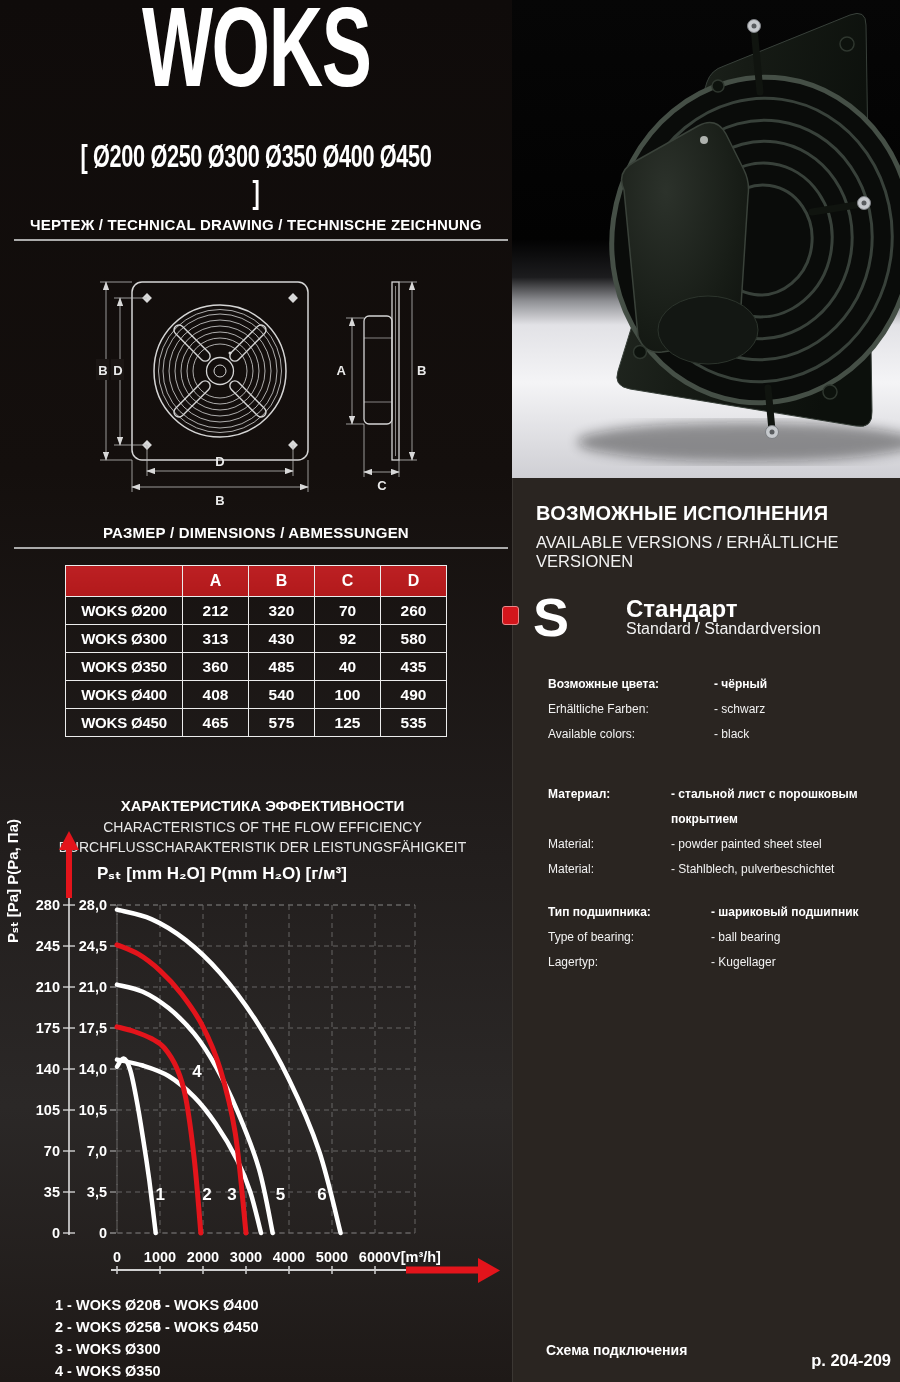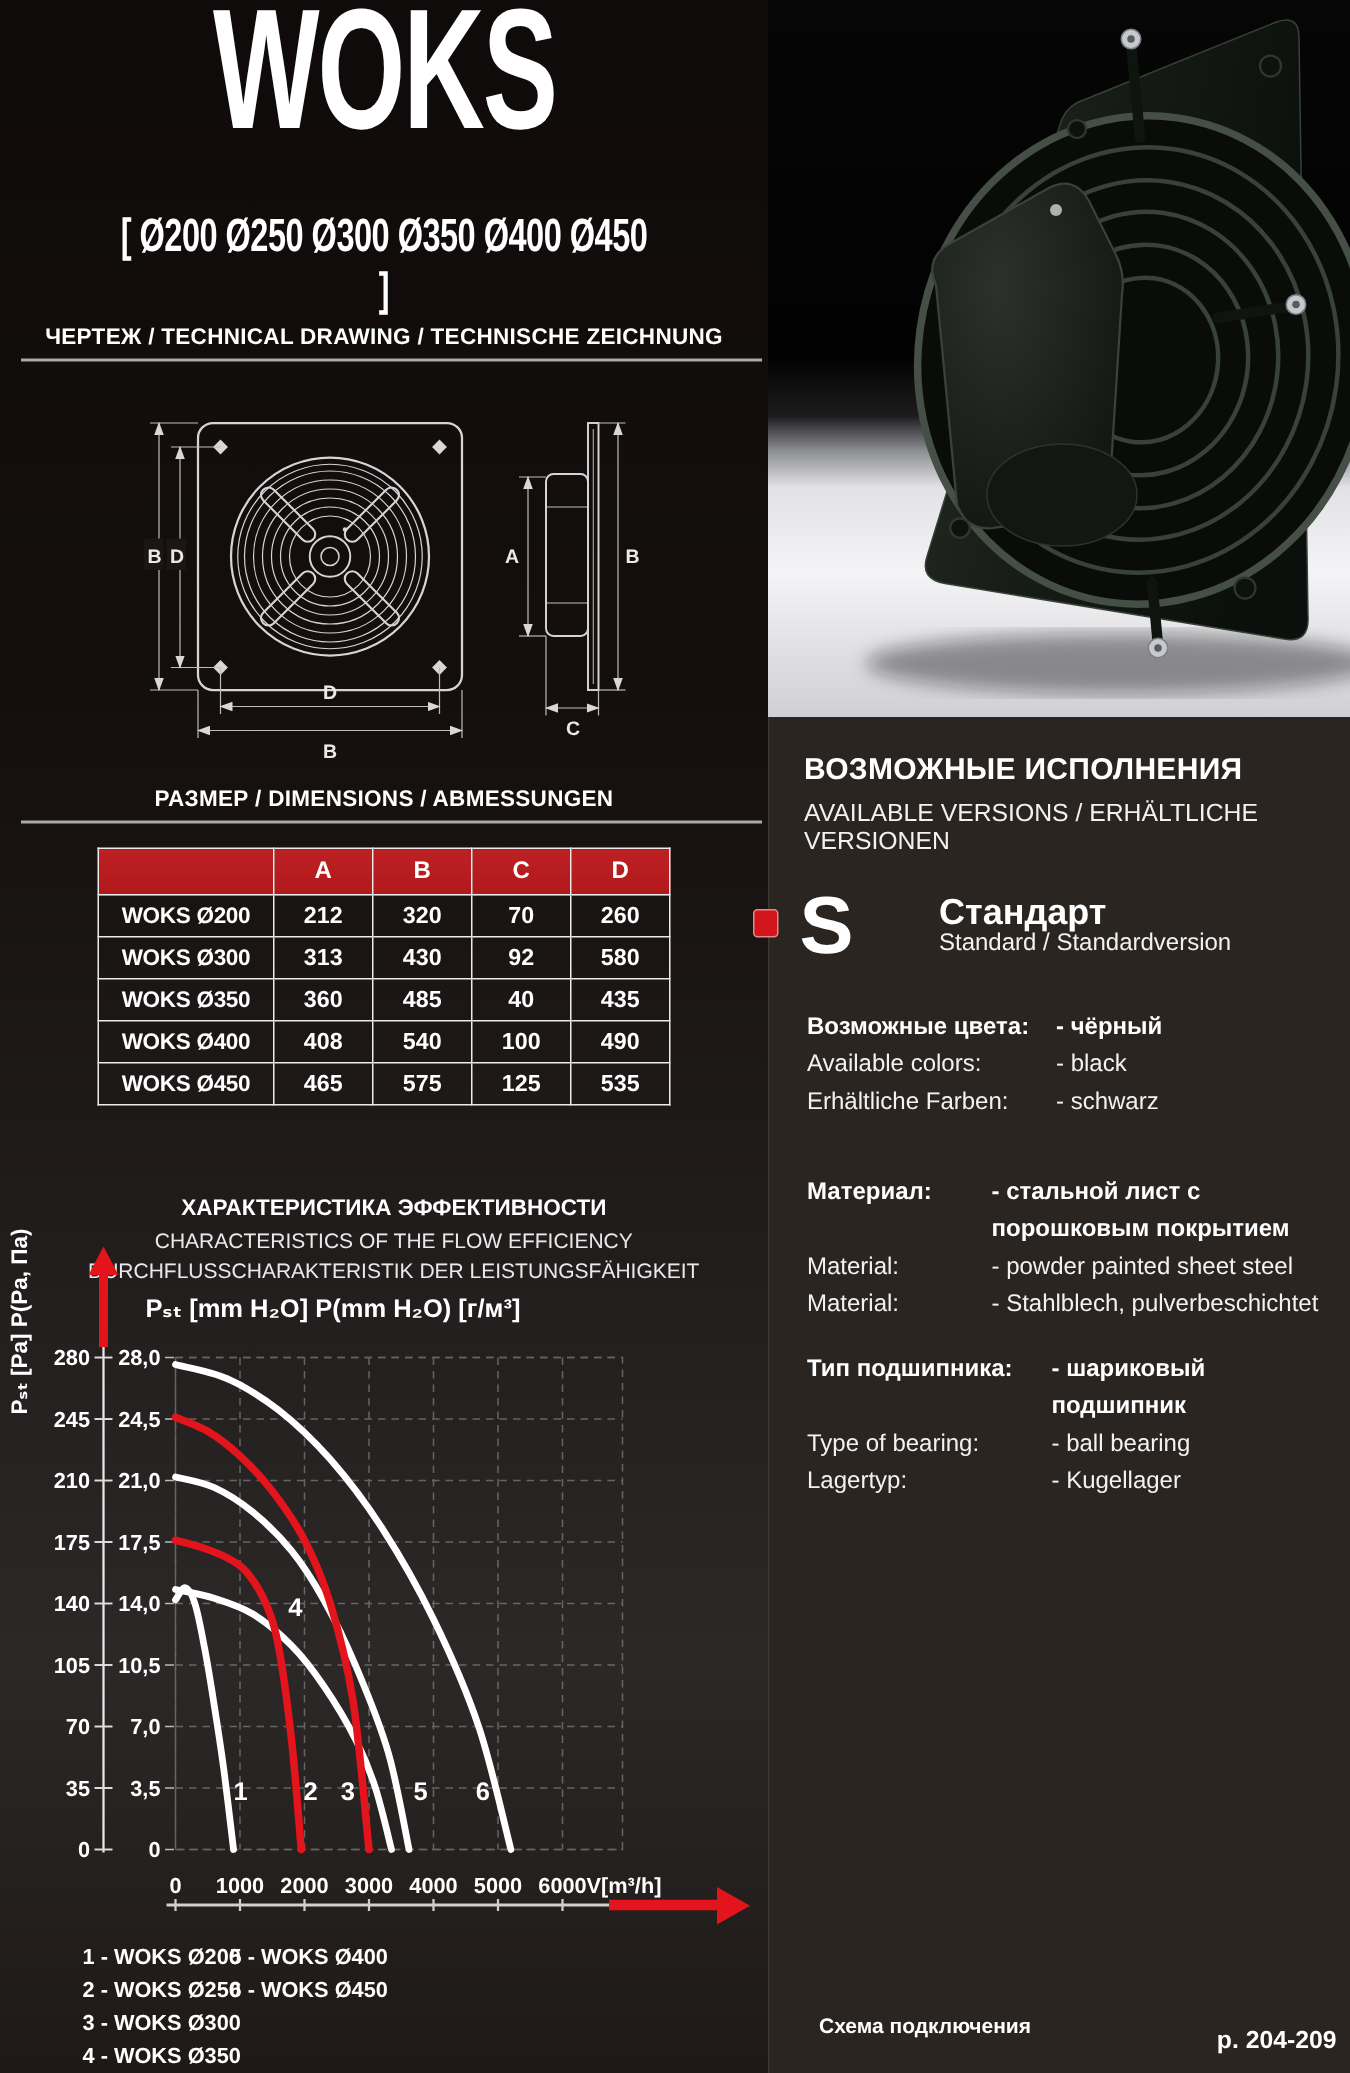--- a/index.html
+++ b/index.html
@@ -53,21 +53,21 @@
   .info-panel{position:absolute;left:0;top:478px;width:388px;height:904px;background:var(--panel-bg);
         border-left:1px solid #3b3733;}
   .v-title-ru{position:absolute;left:23px;top:24px;font-size:20px;font-weight:bold;letter-spacing:.2px;}
   .v-title-en{position:absolute;left:23px;top:55px;font-size:16.5px;color:#f2f2f2;}
   .v-marker{position:absolute;left:-11px;top:128px;width:15px;height:17px;background:var(--accent-red);
         border-radius:3px;border:1px solid #e8888a;}
   .v-code{position:absolute;left:20px;top:108px;font-size:54px;font-weight:bold;}
   .v-name-ru{position:absolute;left:113px;top:117px;font-size:24px;font-weight:bold;}
   .v-name-en{position:absolute;left:113px;top:142px;font-size:16px;color:#f2f2f2;}
 
-  .spec-block{position:absolute;left:25px;width:345px;font-size:16px;line-height:25px;color:#f2f2f2;}
+  .spec-block{position:absolute;left:35px;width:345px;font-size:12px;line-height:25px;color:#f2f2f2;}
   #block-colors{top:194px;}
   #block-material{top:304px;}
   #block-bearing{top:422px;}
   .spec-row{display:flex;}
   .spec-row .lbl{flex:0 0 auto;}
   .spec-row .val{flex:1 1 auto;}
   #block-colors .lbl{width:166px;}
   #block-material .lbl{width:123px;}
   #block-bearing .lbl{width:163px;}
   .spec-row.b .lbl,.spec-row.b .val{font-weight:bold;color:#fff;}
@@ -417,26 +417,26 @@
       <div class="v-code">S</div>
       <div class="v-name-ru">Стандарт</div>
       <div class="v-name-en">Standard / Standardversion</div>
 
       <div id="block-colors" class="spec-block">
           <div class="spec-row b">
             <span class="lbl">Возможные цвета:</span>
             <span class="val">- чёрный</span>
           </div>
           <div class="spec-row">
+            <span class="lbl">Erhältliche Farben:</span>
+            <span class="val">- schwarz</span>
+          </div>
+          <div class="spec-row">
             <span class="lbl">Available colors:</span>
             <span class="val">- black</span>
-          </div>
-          <div class="spec-row">
-            <span class="lbl">Erhältliche Farben:</span>
-            <span class="val">- schwarz</span>
           </div>
         </div>
       <div id="block-material" class="spec-block">
           <div class="spec-row b">
             <span class="lbl">Материал:</span>
             <span class="val">- стальной лист с порошковым покрытием</span>
           </div>
           <div class="spec-row">
             <span class="lbl">Material:</span>
             <span class="val">- powder painted sheet steel</span>

